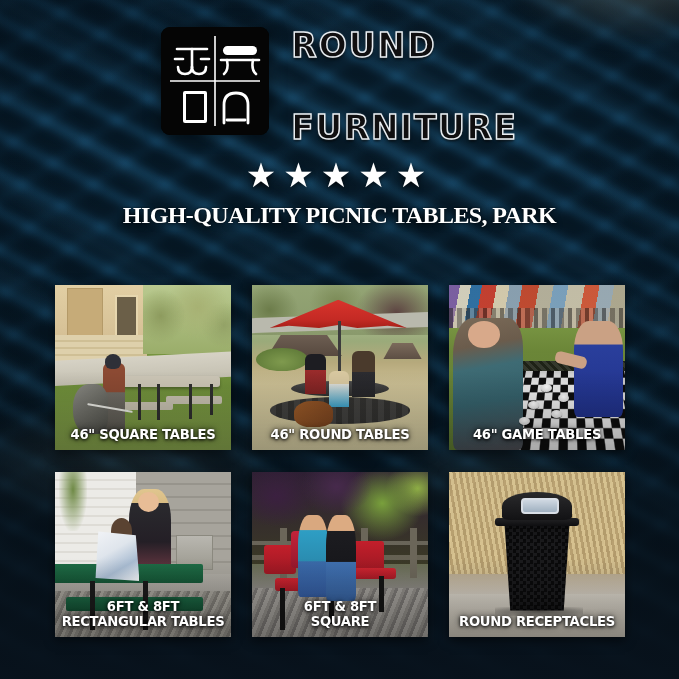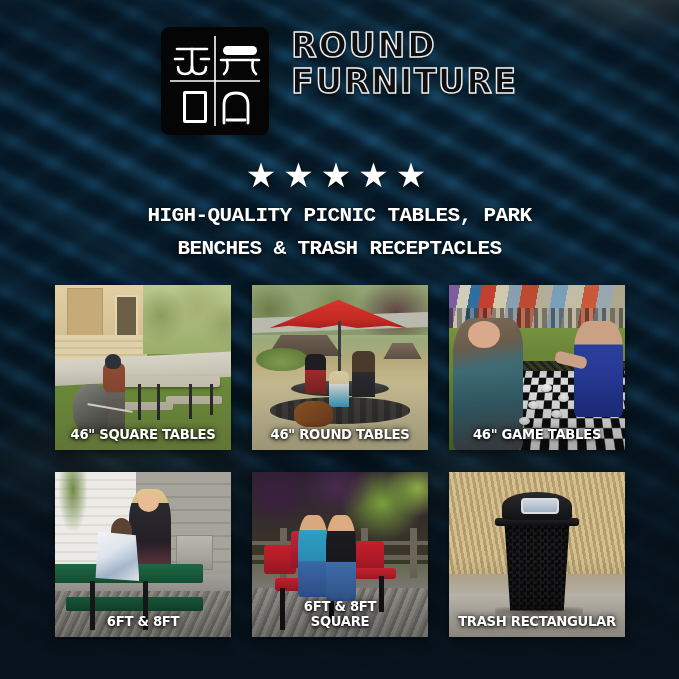--- a/index.html
+++ b/index.html
@@ -107,21 +107,21 @@
     font-size: 33px;
     line-height: 35px;
     letter-spacing: 2.0px;
     color: #100f10;
     -webkit-text-stroke: 1.4px #e9eef2;
     text-shadow:
       0 0 2px rgba(255,255,255,0.55),
       0 2px 3px rgba(0,0,0,0.85);
     white-space: nowrap;
   }
-  .wm-line.l3 { letter-spacing: 1.6px; }
+  .wm-line.l3 { letter-spacing: 1.6px; margin-top: 46px; }
 
   
   .stars {
     position: absolute;
     left: 0;
     right: 0;
     top: 158px;
     text-align: center;
     font-size: 34px;
     line-height: 34px;
@@ -130,23 +130,23 @@
     text-shadow: 0 2px 5px rgba(0,0,0,0.75);
   }
 
   
   .headline {
     position: absolute;
     left: 26px;
     right: 26px;
     top: 199px;
     text-align: center;
-    font-family: Liberation Mono, monospace;
+    font-family: Liberation Serif, serif;
     font-weight: 700;
-    font-size: 21px;
+    font-size: 24px;
     line-height: 33px;
     letter-spacing: -0.6px;
     color: #ffffff;
     text-shadow: 0 2px 6px rgba(0,0,0,0.82), 0 0 2px rgba(0,0,0,0.6);
   }
   .headline .ln { display: block; }
 
   
   .grid {
     position: absolute;
@@ -599,21 +599,20 @@
       <div class="wordmark">
         <div class="wm-line l1">ROUND</div>
         <div class="wm-line l3">FURNITURE</div>
       </div>
     </div>
 
     <div class="stars">★★★★★</div>
 
     <div class="headline">
       <span class="ln">HIGH-QUALITY PICNIC TABLES, PARK</span>
-      <span class="ln">BENCHES &amp; TRASH RECEPTACLES</span>
     </div>
 
     <div class="grid">
 
       <div class="tile">
         <div class="photo p-square">
           <div class="house"></div>
             <div class="door"></div>
             <div class="win"></div>
             <div class="stone"></div>
@@ -698,20 +697,21 @@
           <div class="gtop"></div>
             <div class="gseat"></div>
           <div class="gleg gl1"></div>
             <div class="gleg gl2"></div>
           <div class="kid"></div>
             <div class="bag"></div>
         </div>
         <div class="shade"></div>
         <div class="caption">
           <span>6FT &amp; 8FT</span>
+          <span class="c2">RECTANGULAR TABLES</span>
         </div>
       </div>
 
       <div class="tile">
         <div class="photo p-bench">
           <div class="foliage"></div>
             <div class="fence"></div>
           <div class="post po1"></div>
             <div class="post po2"></div>
             <div class="post po3"></div>
@@ -739,19 +739,19 @@
           <div class="grass"></div>
             <div class="walk2"></div>
           <div class="shadow2"></div>
             <div class="body"></div>
           <div class="rim"></div>
             <div class="dome"></div>
             <div class="slot"></div>
         </div>
         <div class="shade"></div>
         <div class="caption">
-          <span class="c2">TRASH RECTANGULAR</span>
+          <span class="c2">ROUND RECEPTACLES</span>
         </div>
       </div>
 
     </div>
   </div>
 </div>
 
 </body></html>

